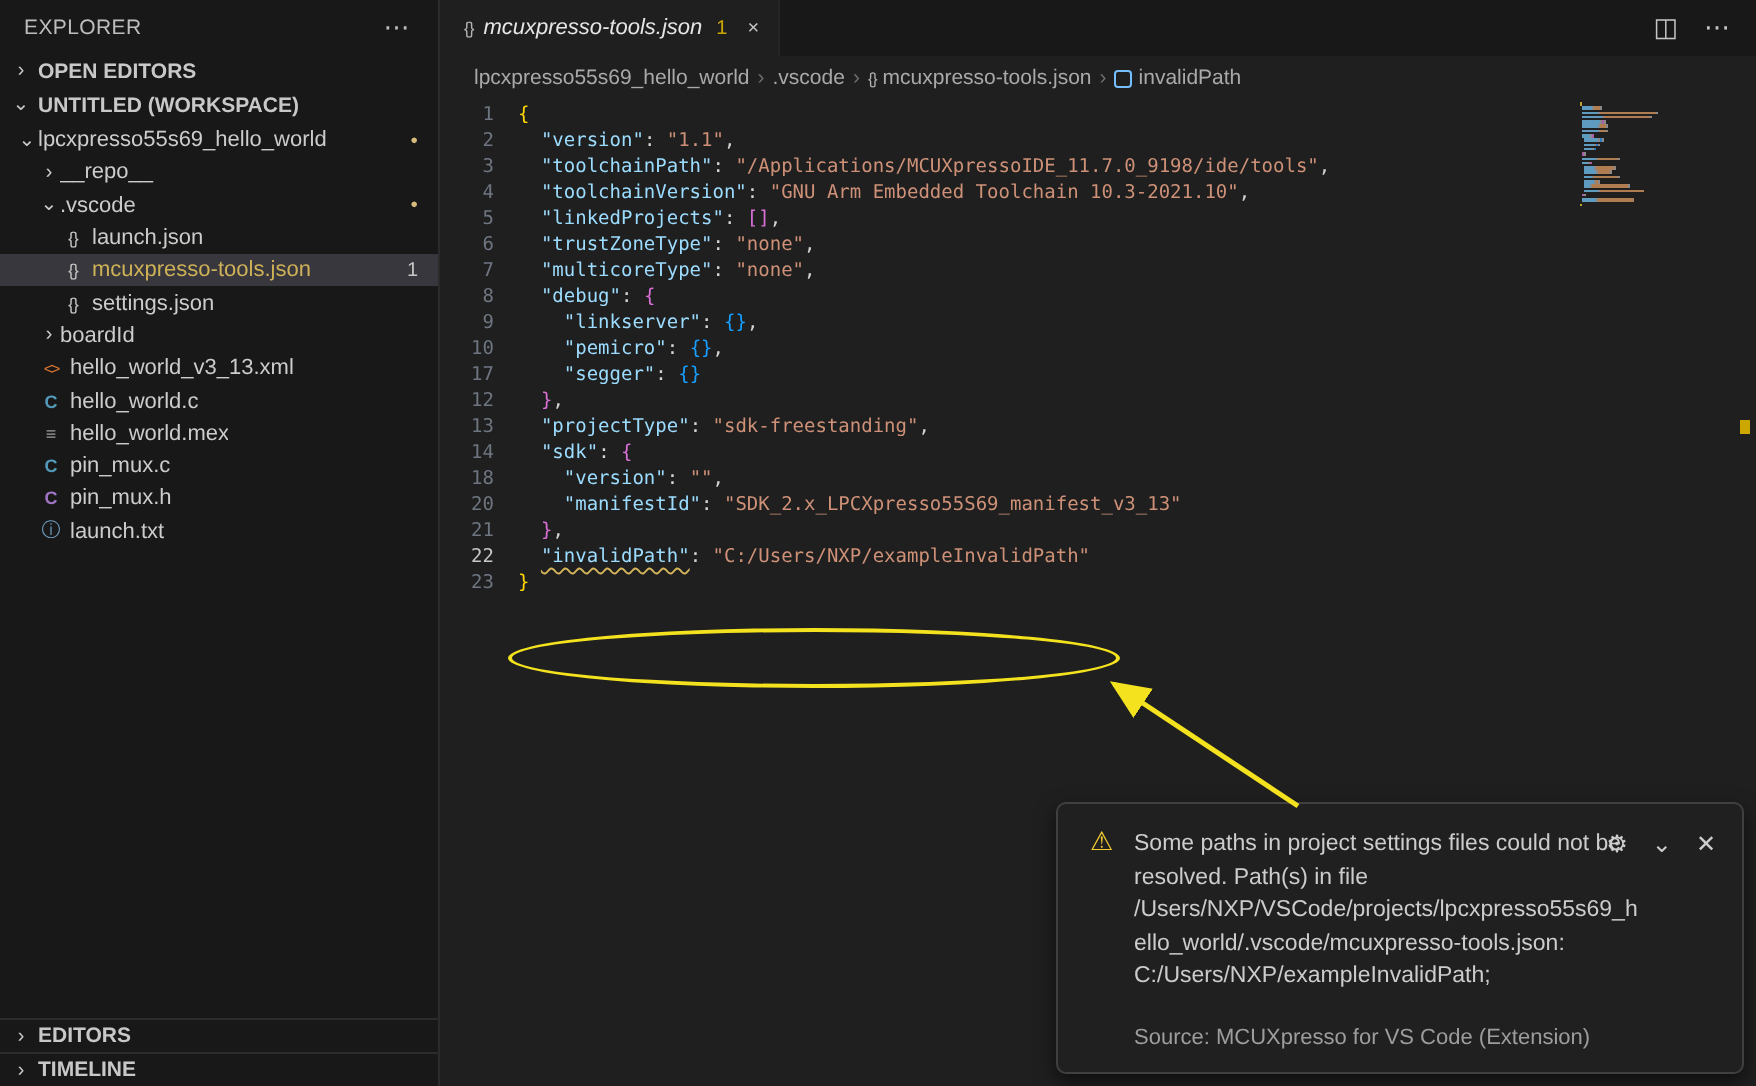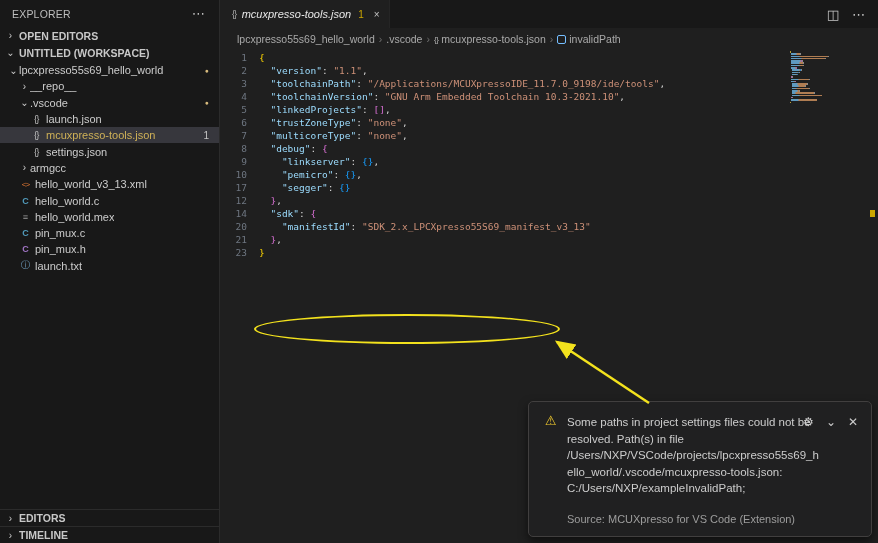--- a/index.html
+++ b/index.html
@@ -127,21 +127,21 @@
           <span class="ficon fi-json">{}</span>
           <span class="tlabel warn">mcuxpresso-tools.json</span>
           <span class="tbadge">1</span>
         </div>
         <div class="trow" style="padding-left: 30px;">
           <span class="ficon fi-json">{}</span>
           <span class="tlabel">settings.json</span>
         </div>
         <div class="trow" style="padding-left: 19px;">
           <span class="twisty">›</span>
-          <span class="tlabel">armgcc</span>
+          <span class="tlabel">boardId</span>
         </div>
         <div class="trow" style="padding-left: 19px;">
           <span class="ficon fi-xml">&lt;&gt;</span>
           <span class="tlabel">hello_world_v3_13.xml</span>
         </div>
         <div class="trow" style="padding-left: 19px;">
           <span class="ficon fi-c">C</span>
           <span class="tlabel">hello_world.c</span>
         </div>
         <div class="trow" style="padding-left: 19px;">
@@ -212,23 +212,26 @@
           <div class="cline"><span class="gut">3</span><span class="ltxt"><span class="tk-p">  </span><span class="tk-k">"toolchainPath"</span><span class="tk-p">: </span><span class="tk-s">"/Applications/MCUXpressoIDE_11.7.0_9198/ide/tools"</span><span class="tk-p">,</span></span></div>
           <div class="cline"><span class="gut">4</span><span class="ltxt"><span class="tk-p">  </span><span class="tk-k">"toolchainVersion"</span><span class="tk-p">: </span><span class="tk-s">"GNU Arm Embedded Toolchain 10.3-2021.10"</span><span class="tk-p">,</span></span></div>
           <div class="cline"><span class="gut">5</span><span class="ltxt"><span class="tk-p">  </span><span class="tk-k">"linkedProjects"</span><span class="tk-p">: </span><span class="tk-b2">[]</span><span class="tk-p">,</span></span></div>
           <div class="cline"><span class="gut">6</span><span class="ltxt"><span class="tk-p">  </span><span class="tk-k">"trustZoneType"</span><span class="tk-p">: </span><span class="tk-s">"none"</span><span class="tk-p">,</span></span></div>
           <div class="cline"><span class="gut">7</span><span class="ltxt"><span class="tk-p">  </span><span class="tk-k">"multicoreType"</span><span class="tk-p">: </span><span class="tk-s">"none"</span><span class="tk-p">,</span></span></div>
           <div class="cline"><span class="gut">8</span><span class="ltxt"><span class="tk-p">  </span><span class="tk-k">"debug"</span><span class="tk-p">: </span><span class="tk-b2">{</span></span></div>
           <div class="cline"><span class="gut">9</span><span class="ltxt"><span class="tk-p">    </span><span class="tk-k">"linkserver"</span><span class="tk-p">: </span><span class="tk-b3">{}</span><span class="tk-p">,</span></span></div>
           <div class="cline"><span class="gut">10</span><span class="ltxt"><span class="tk-p">    </span><span class="tk-k">"pemicro"</span><span class="tk-p">: </span><span class="tk-b3">{}</span><span class="tk-p">,</span></span></div>
           <div class="cline"><span class="gut">17</span><span class="ltxt"><span class="tk-p">    </span><span class="tk-k">"segger"</span><span class="tk-p">: </span><span class="tk-b3">{}</span></span></div>
           <div class="cline"><span class="gut">12</span><span class="ltxt"><span class="tk-p">  </span><span class="tk-b2">}</span><span class="tk-p">,</span></span></div>
+          <div class="cline"><span class="gut">13</span><span class="ltxt"><span class="tk-p">  </span><span class="tk-k">"projectType"</span><span class="tk-p">: </span><span class="tk-s">"sdk-freestanding"</span><span class="tk-p">,</span></span></div>
           <div class="cline"><span class="gut">14</span><span class="ltxt"><span class="tk-p">  </span><span class="tk-k">"sdk"</span><span class="tk-p">: </span><span class="tk-b2">{</span></span></div>
+          <div class="cline"><span class="gut">18</span><span class="ltxt"><span class="tk-p">    </span><span class="tk-k">"version"</span><span class="tk-p">: </span><span class="tk-s">""</span><span class="tk-p">,</span></span></div>
           <div class="cline"><span class="gut">20</span><span class="ltxt"><span class="tk-p">    </span><span class="tk-k">"manifestId"</span><span class="tk-p">: </span><span class="tk-s">"SDK_2.x_LPCXpresso55S69_manifest_v3_13"</span></span></div>
           <div class="cline"><span class="gut">21</span><span class="ltxt"><span class="tk-p">  </span><span class="tk-b2">}</span><span class="tk-p">,</span></span></div>
+          <div class="cline"><span class="gut cur">22</span><span class="ltxt"><span class="tk-p">  </span><span class="tk-ku">"invalidPath"</span><span class="tk-p">: </span><span class="tk-s">"C:/Users/NXP/exampleInvalidPath"</span></span></div>
           <div class="cline"><span class="gut">23</span><span class="ltxt"><span class="tk-b1">}</span></span></div>
         </div>
       <div id="minimap">
           <div class="mrow">
             <span class="ms ms-b1" style="width: 1px;"></span>
           </div>
           <div class="mrow">
             <span class="ms ms-p ms-sp" style="width: 1px;"></span>
             <span class="ms ms-k" style="width: 5px;"></span>
             <span class="ms ms-p" style="width: 1px;"></span>

